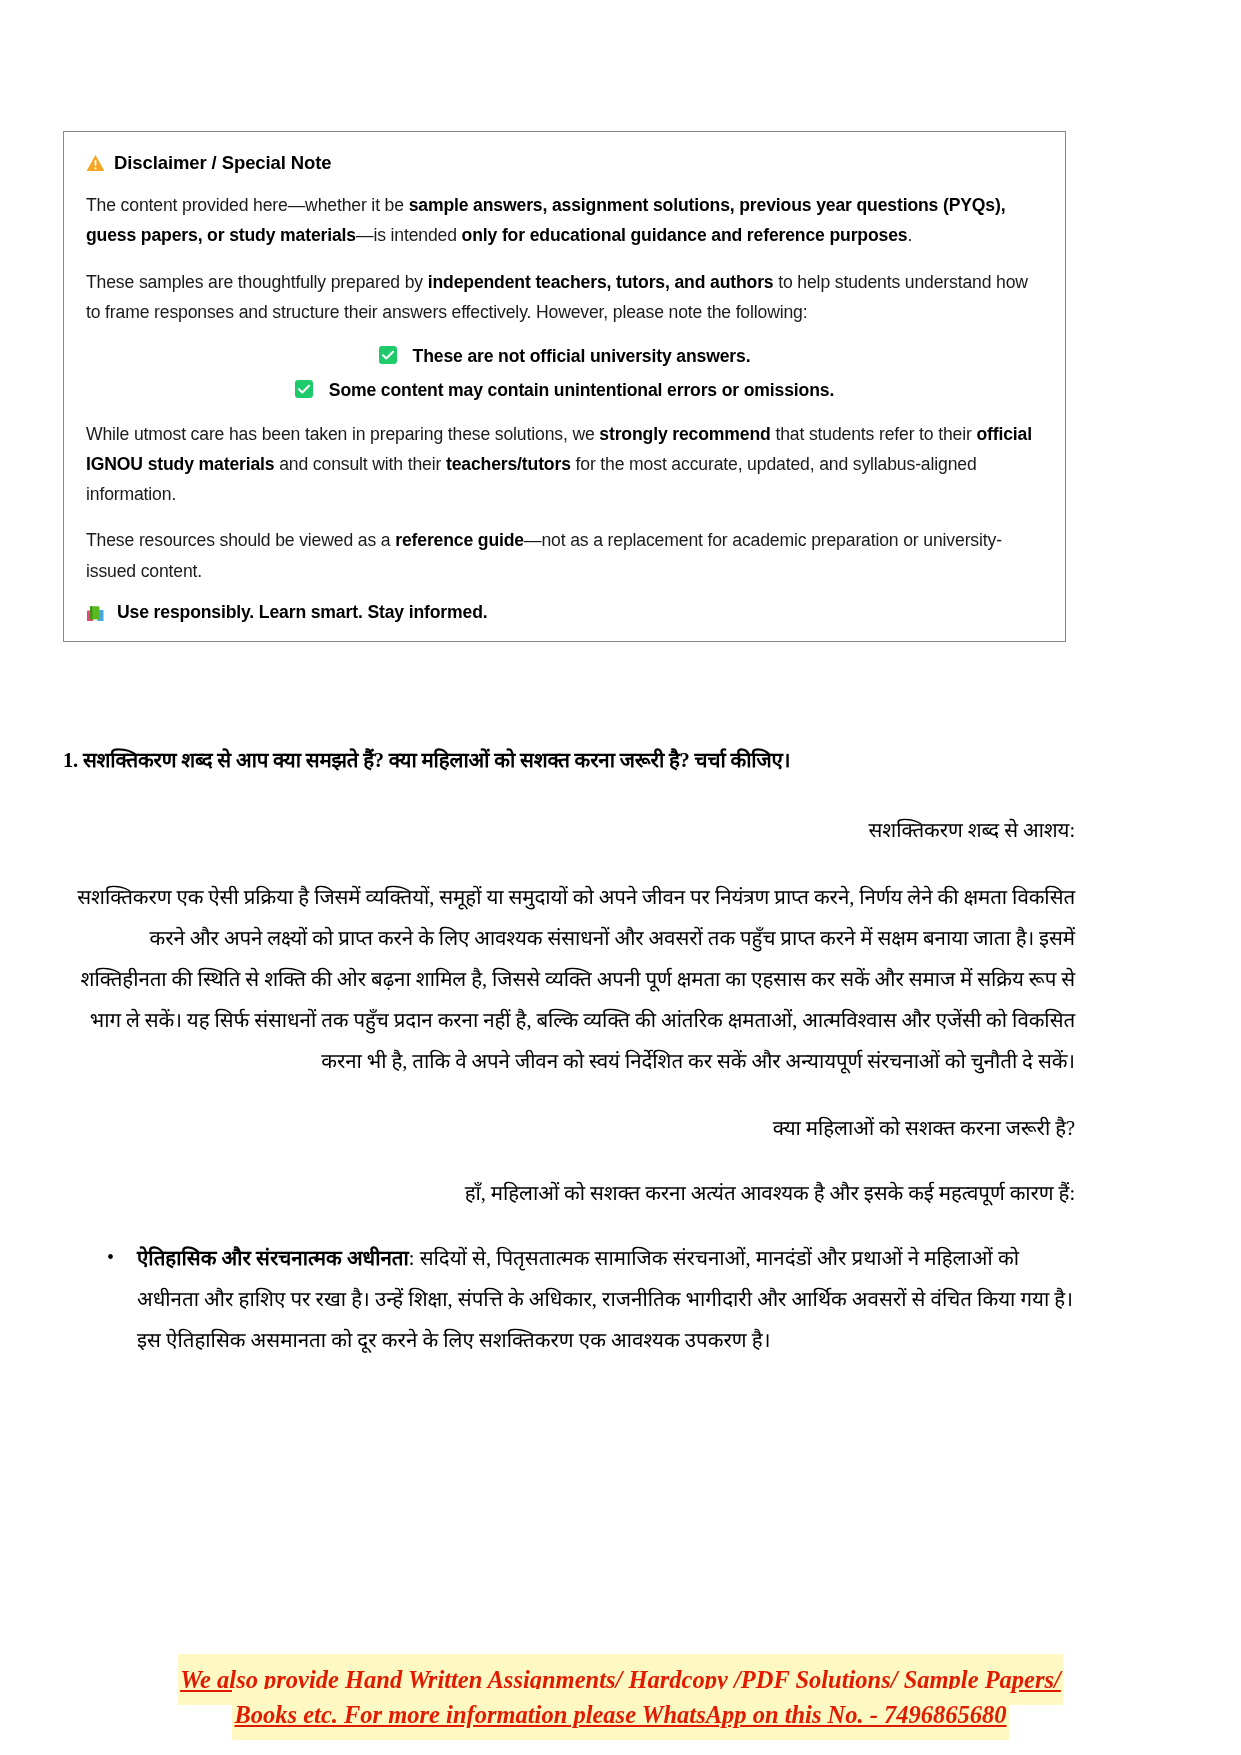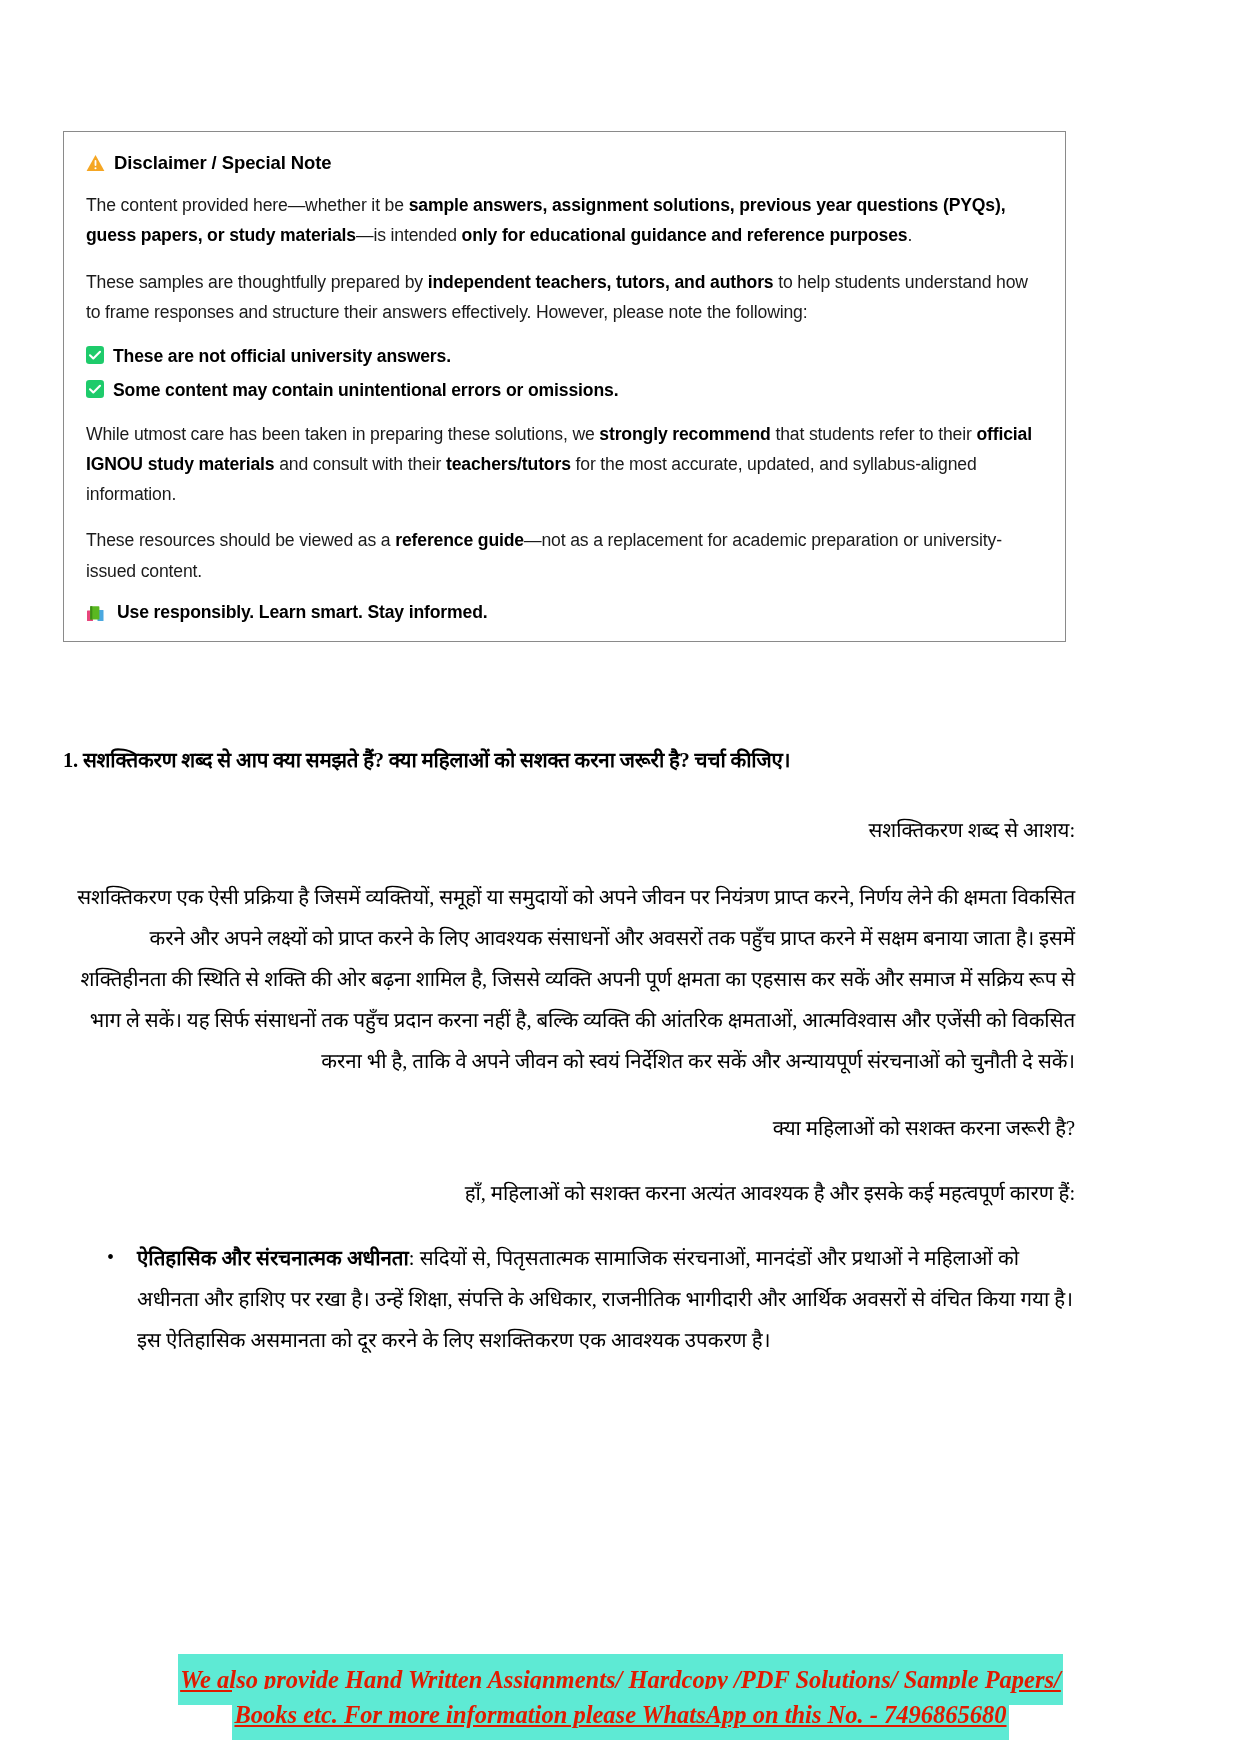--- a/index.html
+++ b/index.html
@@ -61,26 +61,27 @@
   .disc-p b { font-weight: bold; color:#000; }
 
   .check-list {
     list-style: none;
     margin: 0 0 14px 0;
     padding: 0;
   }
   .check-list li {
     display: flex;
     align-items: flex-start;
-    gap: 9px;
+    gap: 16px;
     font-size: 17.6px;
     font-weight: bold;
     line-height: 1.55;
     margin-bottom: 7px;
     letter-spacing: -0.15px;
+    justify-content: center;
   }
   .check-icon {
     flex: 0 0 auto;
     width: 18px;
     height: 18px;
     margin-top: 3px;
   }
   .check-icon svg { display:block; }
 
   .final-line {
@@ -158,21 +159,21 @@
     font-family: "Liberation Serif", "DejaVu Serif", serif;
     font-size: 24.5px;
     font-weight: bold;
     font-style: italic;
     color: #e01b00;
     text-decoration: underline;
     line-height: 1.42;
     white-space: nowrap;
   }
   .footer-line span.hl {
-    background: #5eead4;
+    background: #fef9c3;
     padding: 12px 2px;
   }
 </style>
 </head>
 <body>
 
 <div class="page">
 
   <div class="disclaimer-box">
 

